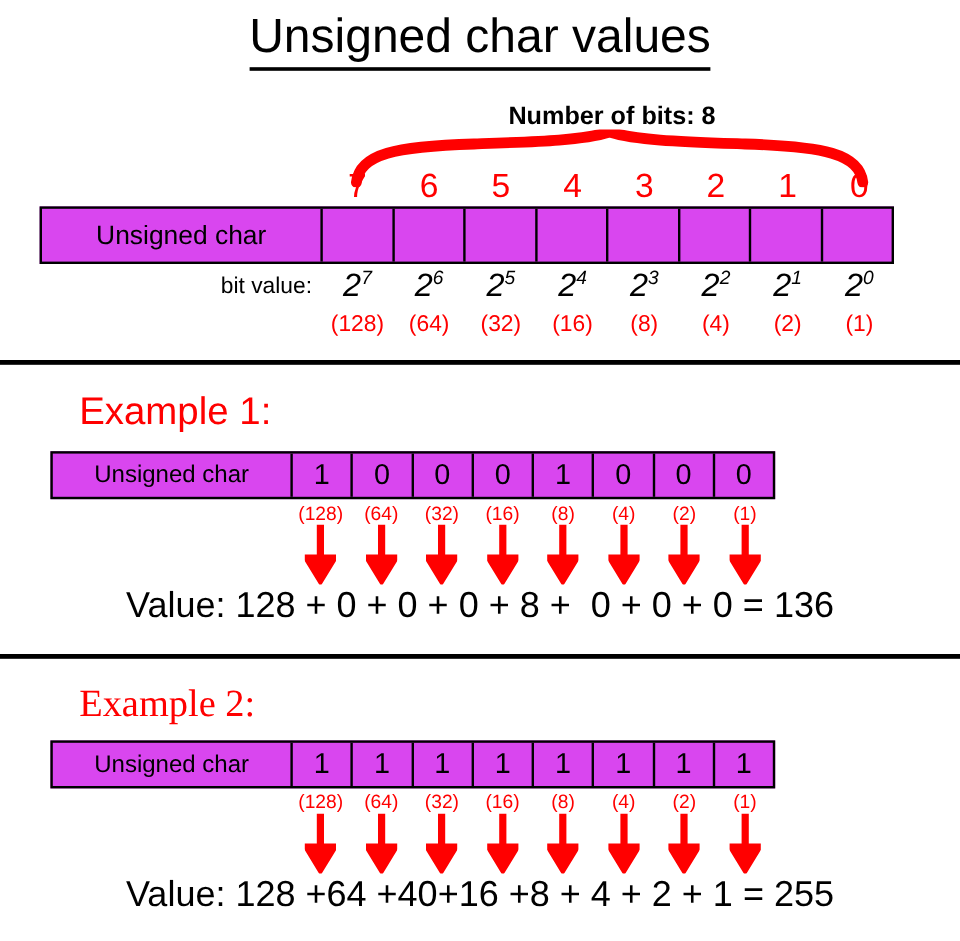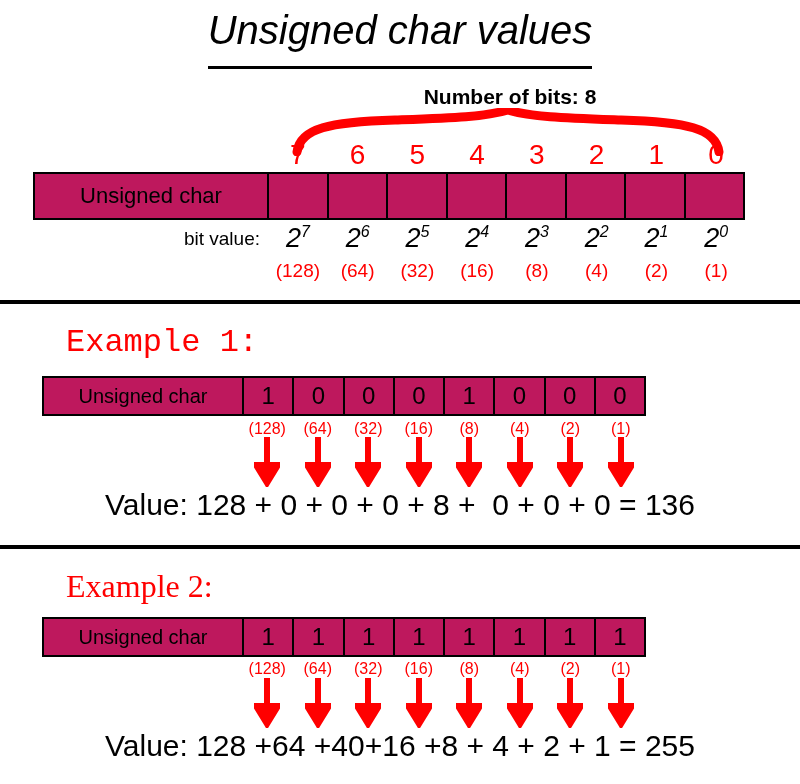--- a/index.html
+++ b/index.html
@@ -22,22 +22,21 @@
     left: 0; top: 8px;
     width: 800px;
     text-align: center;
     font-size: 40px;
     font-weight: 400;
     letter-spacing: 0px;
     color: #000;
   }
   #page-title .underlined {
     border-bottom: 3px solid #000;
-    padding-bottom: 14px;
-    font-style: italic;
+    padding-bottom: 4px;
   }
 
   
   #bits-caption {
     left: 300px; top: 85px;
     width: 420px;
     text-align: center;
     font-size: 21px;
     color: #000;
     font-weight: bold;
@@ -60,21 +59,21 @@
     font-size: 28px;
     color: #ff0000;
     line-height: 34px;
   }
 
   
   .bit-table {
     display: flex;
     border: 2px solid #000;
     box-sizing: border-box;
-    background: #be185d;
+    background: #d946ef;
   }
   .bit-table .label-cell {
     box-sizing: border-box;
     display: flex;
     align-items: center;
     justify-content: center;
     border-right: 2px solid #000;
     font-size: 22px;
     color: #000;
     white-space: nowrap;
@@ -145,21 +144,21 @@
     background: #000;
   }
   #divider-1 { top: 300px; }
   #divider-2 { top: 545px; }
 
   
   .example-title {
     font-size: 32px;
     color: #ff0000;
   }
-  #ex1-title { left: 66px; top: 324px; font-family: Liberation Mono, monospace; }
+  #ex1-title { left: 66px; top: 324px; }
   #ex2-title { left: 66px; top: 568px; font-family: Liberation Serif, serif; }
 
   .ex-table {
     left: 42px;
     width: 604px; height: 40px;
   }
   .ex-table .label-cell { width: 200px; font-size: 20px; }
   .ex-table .bit-cell { font-size: 24px; }
   #ex1-table { top: 376px; }
   #ex2-table { top: 617px; }

